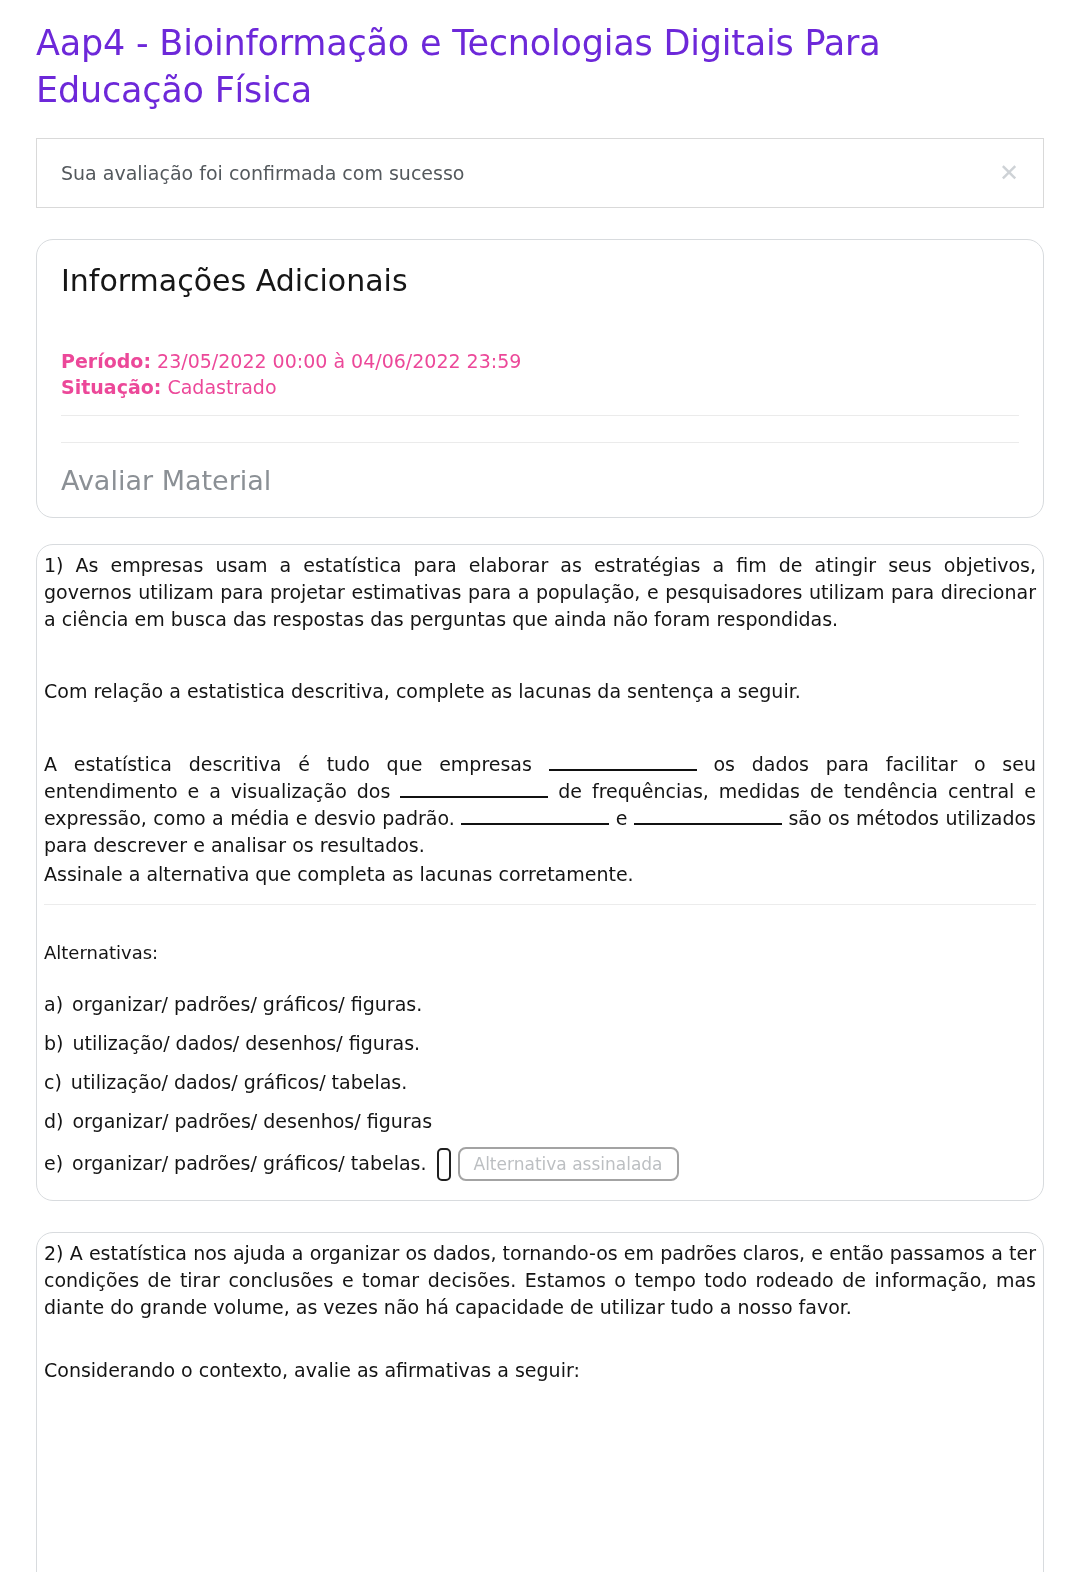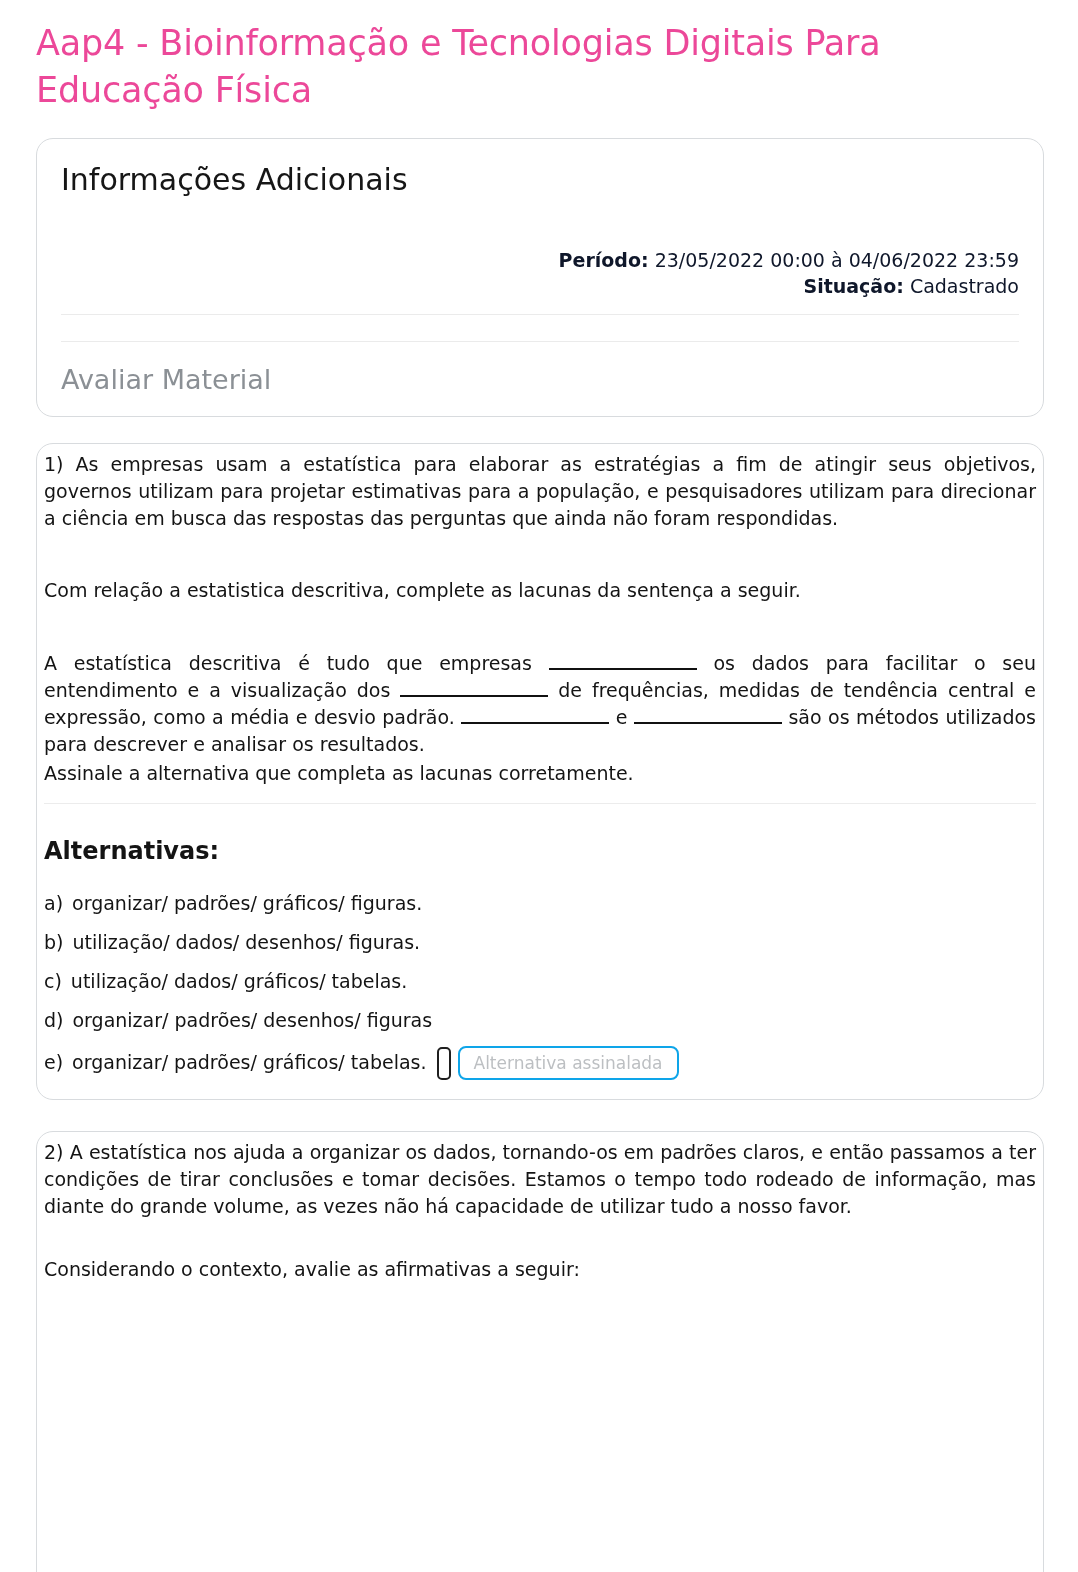--- a/index.html
+++ b/index.html
@@ -10,21 +10,21 @@
     overflow: hidden;
     font-family: "DejaVu Sans", "Liberation Sans", sans-serif;
     color: #141414;
   }
   .container { padding: 0 34px 0 36px; }
 
   .page-title {
     font-size: 35px;
     line-height: 47px;
     font-weight: 400;
-    color: #ec4899;
+    color: #6d28d9;
     margin: 20px 0 24px 0;
     letter-spacing: -0.2px;
   }
 
   .alert {
     border: 1px solid #d9d9d9;
     background: #ffffff;
     height: 70px;
     display: flex;
     align-items: center;
@@ -54,21 +54,21 @@
   }
 
   .card-heading {
     font-size: 30px;
     line-height: 38px;
     font-weight: 400;
     color: #161616;
     margin: 0 0 48px 0;
   }
 
-  .info-fields { font-size: 19px; line-height: 26px; color: #0f172a; text-align: right; }
+  .info-fields { font-size: 19px; line-height: 26px; color: #ec4899; }
   .info-field-label { font-weight: 700; }
 
   .divider {
     border: none;
     border-top: 1px solid #ebebeb;
     margin: 0;
   }
   .divider.d1 { margin-top: 15px; }
   .divider.d2 { margin-top: 26px; }
 
@@ -98,23 +98,23 @@
 
   .blank {
     display: inline-block;
     width: 148px;
     border-bottom: 2px solid #111111;
   }
 
   .q-divider { border: none; border-top: 1px solid #ececec; margin: 16px 0 0 0; }
 
   .alternatives-label {
-    font-size: 24px;
+    font-size: 18px;
     line-height: 27px;
-    font-weight: 700;
+    font-weight: 400;
     margin: 34px 0 25px 0;
   }
 
   .option {
     font-size: 19px;
     line-height: 27px;
     margin-bottom: 12px;
     color: #141414;
   }
   .option-letter { margin-right: 9px; }
@@ -124,21 +124,21 @@
     vertical-align: middle;
     width: 14px;
     height: 33px;
     border: 2px solid #1f1f1f;
     border-radius: 5px;
     margin-left: 10px;
   }
   .selected-badge {
     display: inline-block;
     vertical-align: middle;
-    border: 2px solid #0ea5e9;
+    border: 2px solid #a3a3a3;
     border-radius: 8px;
     padding: 4px 14px;
     margin-left: 7px;
     font-size: 17px;
     line-height: 22px;
     color: #bcbfc2;
     background: #ffffff;
   }
 
   .question-card.q2 {
@@ -147,20 +147,24 @@
   }
   .q2 .q-intro { margin-bottom: 36px; }
 </style>
 </head>
 <body>
 
 <div class="container">
 
   <h1 class="page-title">Aap4 - Bioinformação e Tecnologias Digitais Para Educação Física</h1>
 
+  <div class="alert">
+    <span class="alert-message">Sua avaliação foi confirmada com sucesso</span>
+    <span class="alert-close">✕</span>
+  </div>
 
   <div class="card">
     <h2 class="card-heading">Informações Adicionais</h2>
     <div class="info-fields">
       <div>
         <span class="info-field-label">Período:</span>
         <span>23/05/2022 00:00 à 04/06/2022 23:59</span>
       </div>
       <div>
         <span class="info-field-label">Situação:</span>

